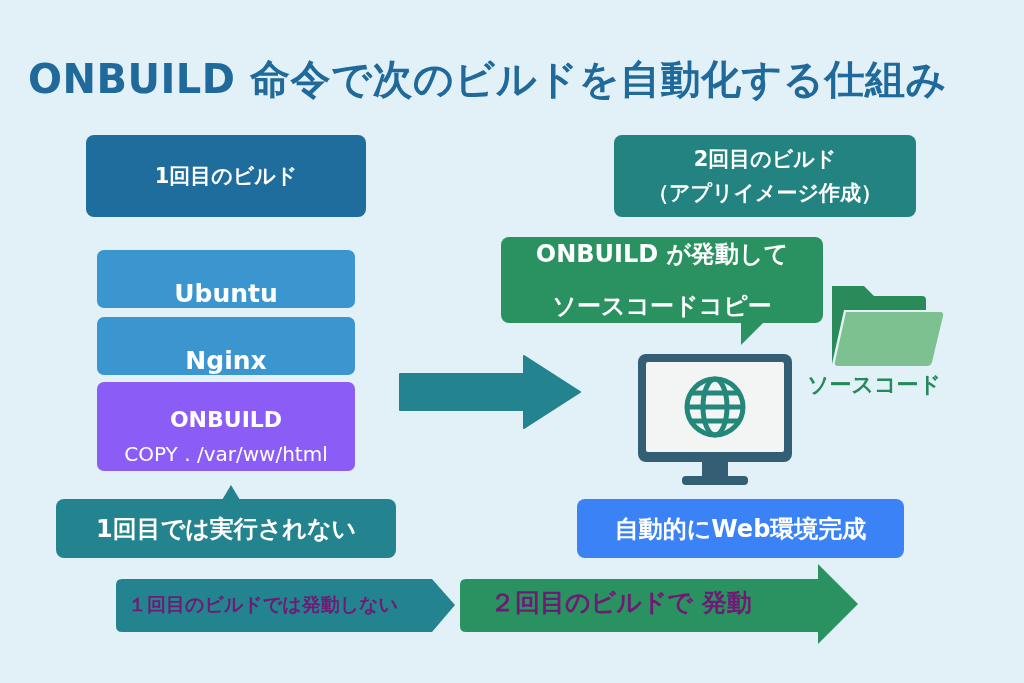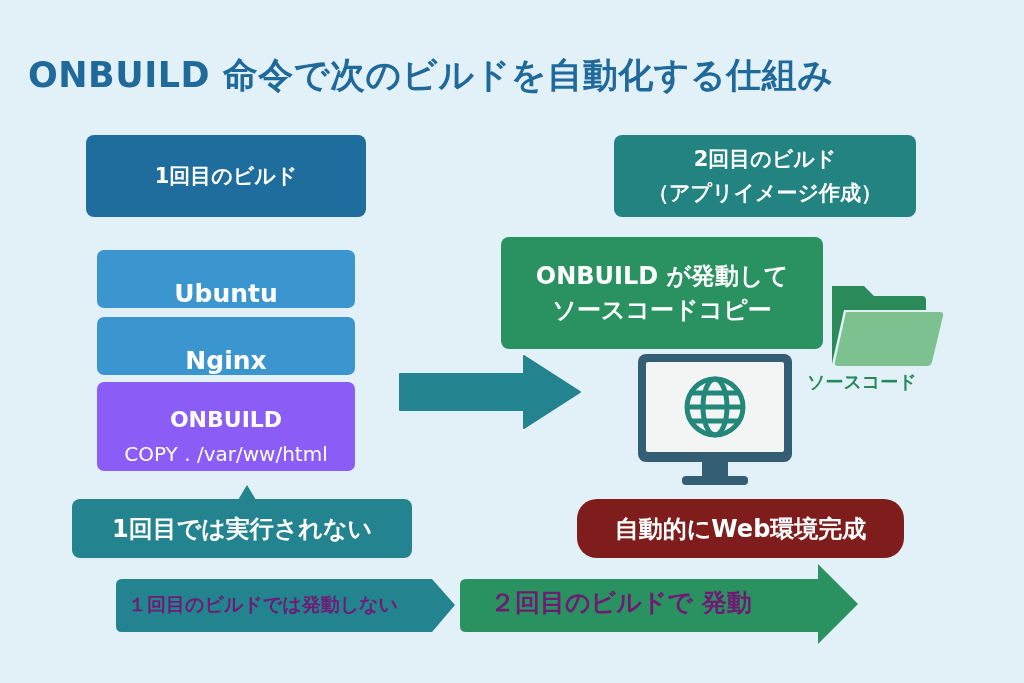--- a/index.html
+++ b/index.html
@@ -5,21 +5,21 @@
     * { box-sizing: border-box; margin: 0; padding: 0; }
     html, body { width: 1024px; height: 683px; overflow: hidden; }
     body {
       background: #e2f0f7;
       font-family: "DejaVu Sans", "Liberation Sans", sans-serif;
       position: relative;
     }
     .abs { position: absolute; }
     .title {
       left: 28px; top: 52px;
-      font-size: 35px; font-weight: bold; color: #1f6a9a;
+      font-size: 40px; font-weight: bold; color: #1f6a9a;
       letter-spacing: 0.5px; white-space: nowrap;
     }
     .header-box {
       border-radius: 8px; color: #ffffff; text-align: center;
       font-size: 21px; font-weight: bold; line-height: 34px;
       display: flex; flex-direction: column; justify-content: center;
     }
     .hb1 { left: 86px; top: 135px; width: 280px; height: 82px; background: #1e6d9c; }
     .hb2 { left: 614px; top: 135px; width: 302px; height: 82px; background: #228381; }
     .layer {
@@ -28,46 +28,46 @@
       display: flex; flex-direction: column; justify-content: flex-end;
     }
     .l-ubuntu { top: 250px; height: 58px; background: #3b96d0; font-size: 25px; }
     .l-nginx { top: 317px; height: 58px; background: #3b96d0; font-size: 25px; }
     .l-onbuild { top: 382px; height: 89px; background: #8b5cf6; font-size: 22px; line-height: 34px; }
     .l-onbuild .code { font-size: 20px; font-weight: normal; }
     .callout1 {
       left: 56px; top: 499px; width: 340px; height: 59px;
       background: #23838e; border-radius: 8px; color: #fff;
       font-size: 24px; font-weight: bold;
-      display: flex; align-items: center; justify-content: center; margin-left: 16px;
+      display: flex; align-items: center; justify-content: center;
     }
     .callout1::before {
       content: ""; position: absolute; left: 166px; top: -14px;
       border-left: 9px solid transparent; border-right: 9px solid transparent;
       border-bottom: 15px solid #23838e;
     }
     .speech {
-      left: 501px; top: 237px; width: 322px; height: 112px;
+      left: 501px; top: 237px; width: 322px; height: 86px;
       background: #2a9160; border-radius: 8px; color: #fff;
       font-size: 24px; font-weight: bold; text-align: center; line-height: 34px;
-      display: flex; flex-direction: column; justify-content: center;
+      display: flex; flex-direction: column; justify-content: space-between;
     }
     .speech::after {
       content: ""; position: absolute; left: 240px; top: 84px;
       border-left: 0 solid transparent; border-right: 24px solid transparent;
       border-top: 24px solid #2a9160;
     }
     .result-box {
       left: 577px; top: 499px; width: 327px; height: 59px;
-      background: #7f1d1d; border-radius: 20px; color: #fff;
+      background: #3b82f6; border-radius: 8px; color: #fff;
       font-size: 24px; font-weight: bold;
       display: flex; align-items: center; justify-content: center;
     }
     .src-label {
-      left: 807px; top: 370px; font-size: 18px; font-weight: bold; color: #258a5a;
+      left: 807px; top: 370px; font-size: 22px; font-weight: bold; color: #258a5a;
       white-space: nowrap;
     }
     .bottom-text {
       color: #701a75; font-weight: bold; white-space: nowrap;
     }
     .bt1 { left: 128px; top: 592px; font-size: 19px; }
     .bt2 { left: 490px; top: 586px; font-size: 25px; }
   </style>
 </head>
 <body>

